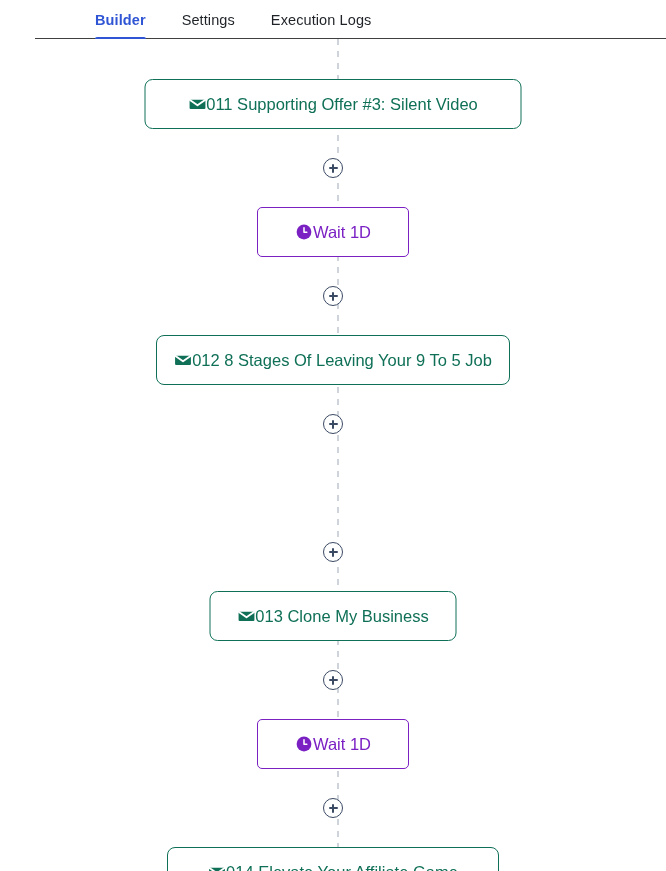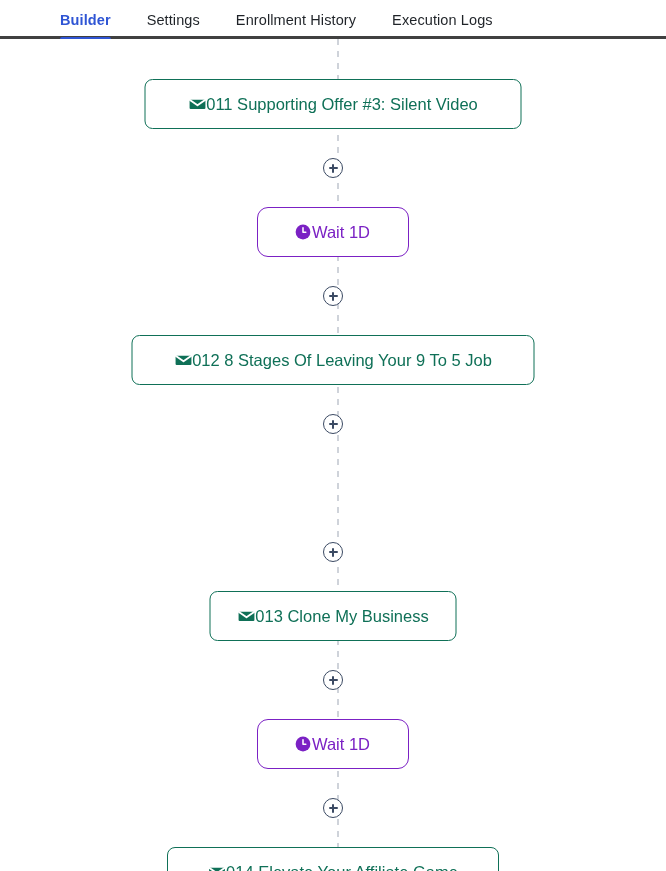--- a/index.html
+++ b/index.html
@@ -12,25 +12,26 @@
     height: 871px;
     background: #ffffff;
     font-family: "Liberation Sans", sans-serif;
     overflow: hidden;
     position: relative;
   }
 
   
   #tab-bar {
     height: 39px;
-    border-bottom: 3px solid #404040;
+    border-bottom: 1px solid #404040;
     display: flex;
     align-items: flex-start;
     padding-left: 60px;
     background: #ffffff;
+    margin-left: 35px;
   }
   .tab {
     height: 39px;
     display: flex;
     align-items: center;
     font-size: 14.5px;
     color: #1f2328;
     padding: 0 0 0 0;
     margin-right: 36px;
     position: relative;
@@ -79,32 +80,31 @@
     left: 50%;
     transform: translateX(-50%);
     height: 50px;
     display: flex;
     align-items: center;
     justify-content: center;
     gap: 0;
     background: #ffffff;
     z-index: 2;
     cursor: pointer;
-    padding: 0 38px;
+    padding: 0 12px;
     white-space: nowrap;
   }
   .node-email {
     border: 1.6px solid #0f7057;
     border-radius: 8px;
   }
   .node-email .node-label { color: #0f7057; font-size: 16.5px; }
   .node-wait {
     border: 1.6px solid #7b21c4;
-    border-radius: 11px;
-    justify-content: flex-end;
+    border-radius: 5px;
   }
   .node-wait .node-label { color: #7b21c4; font-size: 16.5px; }
 
   .icon-wrap {
     width: 18px; height: 18px;
     display: flex; align-items: center; justify-content: center;
     flex: 0 0 18px;
   }
 
   
@@ -136,23 +136,20 @@
 <body>
 
 <div id="tab-bar">
     <div class="tab active">
       <span>Builder</span>
     </div>
     <div class="tab">
       <span>Settings</span>
     </div>
     <div class="tab">
-      <span>Enrollment History</span>
-    </div>
-    <div class="tab">
       <span>Execution Logs</span>
     </div>
   </div>
 
 <div id="flow-canvas">
   <div id="flow-spine"></div>
 <div class="node node-email" style="top: 40px; width: 377px;">
       <span class="icon-wrap">
         <svg width="18" height="18" viewBox="0 0 20 20">
           <path d="M2.2 5.2h15.6a1 1 0 0 1 1 1v8.2a1.2 1.2 0 0 1-1.2 1.2H2.4a1.2 1.2 0 0 1-1.2-1.2V6.2a1 1 0 0 1 1-1z" fill="#0f7057"></path>
@@ -163,21 +160,21 @@
     </div>
     <div class="node node-wait" style="top: 168px; width: 152px;">
       <span class="icon-wrap">
         <svg width="18" height="18" viewBox="0 0 20 20">
           <circle cx="10" cy="10" r="8.2" fill="#7b21c4"></circle>
           <path d="M10 5.4v4.8h3.1" fill="none" stroke="#ffffff" stroke-width="1.7" stroke-linecap="round" stroke-linejoin="round"></path>
         </svg>
       </span>
       <span class="node-label">Wait 1D</span>
     </div>
-    <div class="node node-email" style="top: 296px; width: 403px;">
+    <div class="node node-email" style="top: 296px; width: 354px;">
       <span class="icon-wrap">
         <svg width="18" height="18" viewBox="0 0 20 20">
           <path d="M2.2 5.2h15.6a1 1 0 0 1 1 1v8.2a1.2 1.2 0 0 1-1.2 1.2H2.4a1.2 1.2 0 0 1-1.2-1.2V6.2a1 1 0 0 1 1-1z" fill="#0f7057"></path>
           <path d="M1.6 5.6 10 11.4l8.4-5.8" fill="none" stroke="#ffffff" stroke-width="2.1" stroke-linecap="round" stroke-linejoin="round"></path>
         </svg>
       </span>
       <span class="node-label">012 8 Stages Of Leaving Your 9 To 5 Job</span>
     </div>
     <div class="node node-email" style="top: 552px; width: 247px;">
       <span class="icon-wrap">

